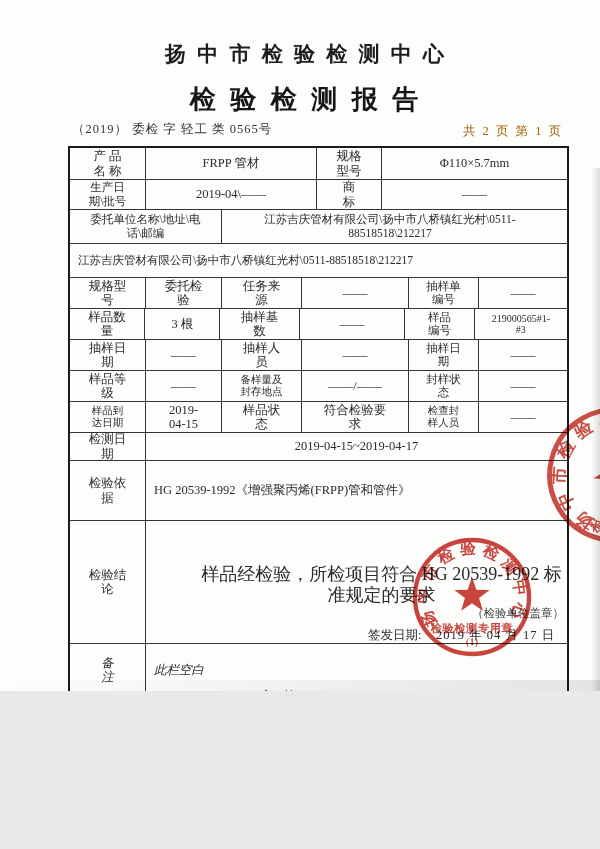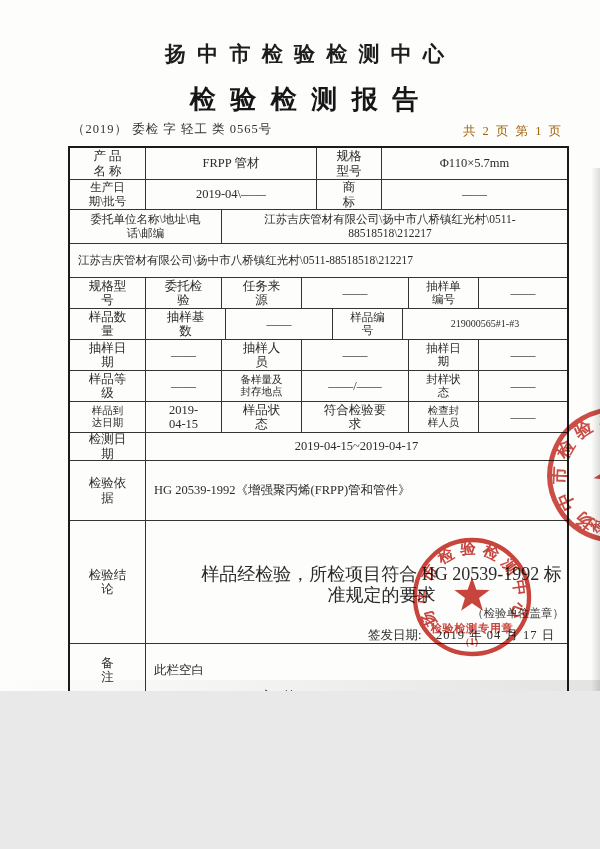--- a/index.html
+++ b/index.html
@@ -10,21 +10,21 @@
   
   .org-title{position:absolute;left:0;top:40px;width:612px;text-align:center;
     font-size:21px;font-weight:bold;letter-spacing:3px;color:#1d1d1d;}
   .report-title{position:absolute;left:0;top:82px;width:612px;text-align:center;
     font-size:26px;font-weight:bold;letter-spacing:4px;color:#161616;}
   .report-no{position:absolute;left:72px;top:121px;font-size:12.5px;letter-spacing:1px;color:#333;}
   .page-info{position:absolute;right:37px;top:123px;font-size:12.5px;letter-spacing:2px;color:#a16207;}
   
   .tbl{position:absolute;left:68px;top:146px;width:497px;border:2px solid #1b1b1b;background:transparent;}
   .tr{display:flex;border-bottom:1.3px solid #343434;}
-  .tr:last-child{border-bottom:none;}
+  .tr:last-child{border-bottom:none;font-style:italic;}
   .td{box-sizing:border-box;border-right:1.3px solid #343434;display:flex;
       align-items:center;justify-content:center;text-align:center;
       font-size:12.5px;line-height:1.15;padding:1px 17px;color:#2b2b2b;}
   .td:last-child{border-right:none;}
   .td.left{justify-content:flex-start;text-align:center;padding-left:8px;}
   .small{font-size:10.5px;}
   .tiny{font-size:10px;letter-spacing:0;}
   .mid{font-size:11.5px;}
   
   .ga1{width:76px;} .ga2{width:171px;} .ga3{width:65px;} .gaf{flex:1;}
@@ -93,20 +93,21 @@
       <div class="td gc1">规格型号</div>
       <div class="td gc2">委托检验</div>
       <div class="td gc3">任务来源</div>
       <div class="td gc4">——</div>
       <div class="td gc5 mid">抽样单编号</div>
       <div class="td gcf">——</div>
     </div>
 
     <div class="tr" style="height:30px">
       <div class="td gc1">样品数量</div>
+      <div class="td gc2">3 根</div>
       <div class="td gc3">抽样基数</div>
       <div class="td gc4">——</div>
       <div class="td gc5 mid">样品编号</div>
       <div class="td gcf tiny">219000565#1-#3</div>
     </div>
 
     <div class="tr" style="height:30px">
       <div class="td gc1">抽样日期</div>
       <div class="td gc2">——</div>
       <div class="td gc3">抽样人员</div>

